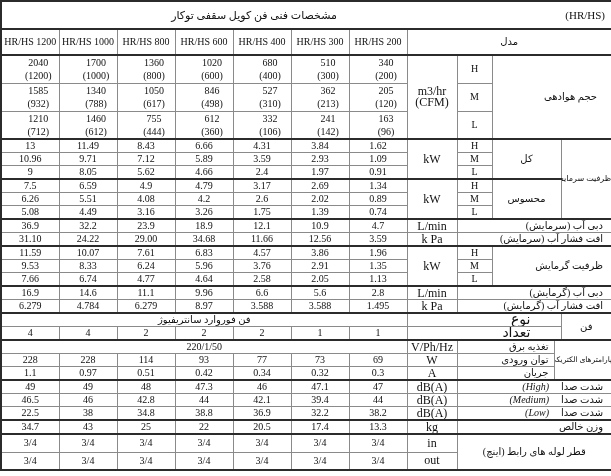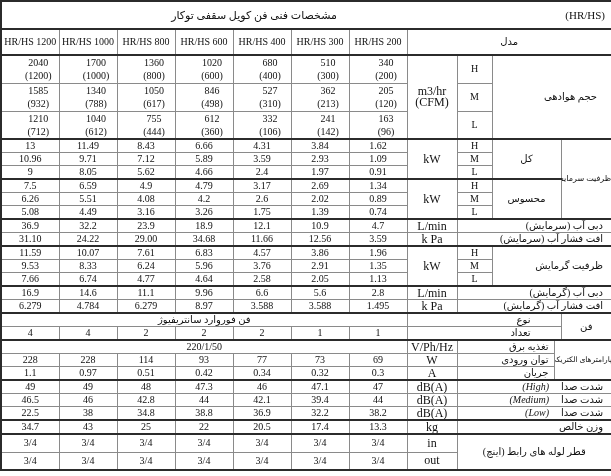--- a/index.html
+++ b/index.html
@@ -11,21 +11,21 @@
   tr.h28{height:28px;} tr.h26{height:26px;} tr.h18{height:18px;}
   tr.sec td, tr.sec{border-top:2px solid #2b2b2b;}
   .title-cell{position:relative;font-size:11px;}
   .title-text{display:inline-block;margin-right:105px;direction:rtl;}
   .tag{position:absolute;right:6px;top:50%;transform:translateY(-50%);font-size:11px;text-align:center;}
   .mdl{font-size:10px;}
   .u{font-size:12px;line-height:11px;}
   .s{font-size:10px;}
   .lab{direction:rtl;text-align:right;padding-right:8px;font-size:10px;}
   .labc{direction:rtl;text-align:center;font-size:10px;}
-  .lab30{direction:rtl;text-align:right;padding-right:30px;font-size:10px;}
+  .lab30{direction:rtl;text-align:right;padding-right:30px;font-size:14px;}
   .small{font-size:8px;}
   .tiny{font-size:7.5px;}
   .it{font-style:italic;}
   .sound-en{margin-inline-start:12px;}
   .v div{line-height:13px;padding-left:16px;}
 </style>
 </head>
 <body>
 
 <table>
@@ -131,21 +131,21 @@
         </td>
   <td class="s">M</td>
 </tr>
 
 <tr class="h28">
   <td class="v">
           <div>1210</div>
           <div>(712)</div>
         </td>
   <td class="v">
-          <div>1040</div>
+          <div>1460</div>
           <div>(612)</div>
         </td>
   <td class="v">
           <div>755</div>
           <div>(444)</div>
         </td>
   <td class="v">
           <div>612</div>
           <div>(360)</div>
         </td>

